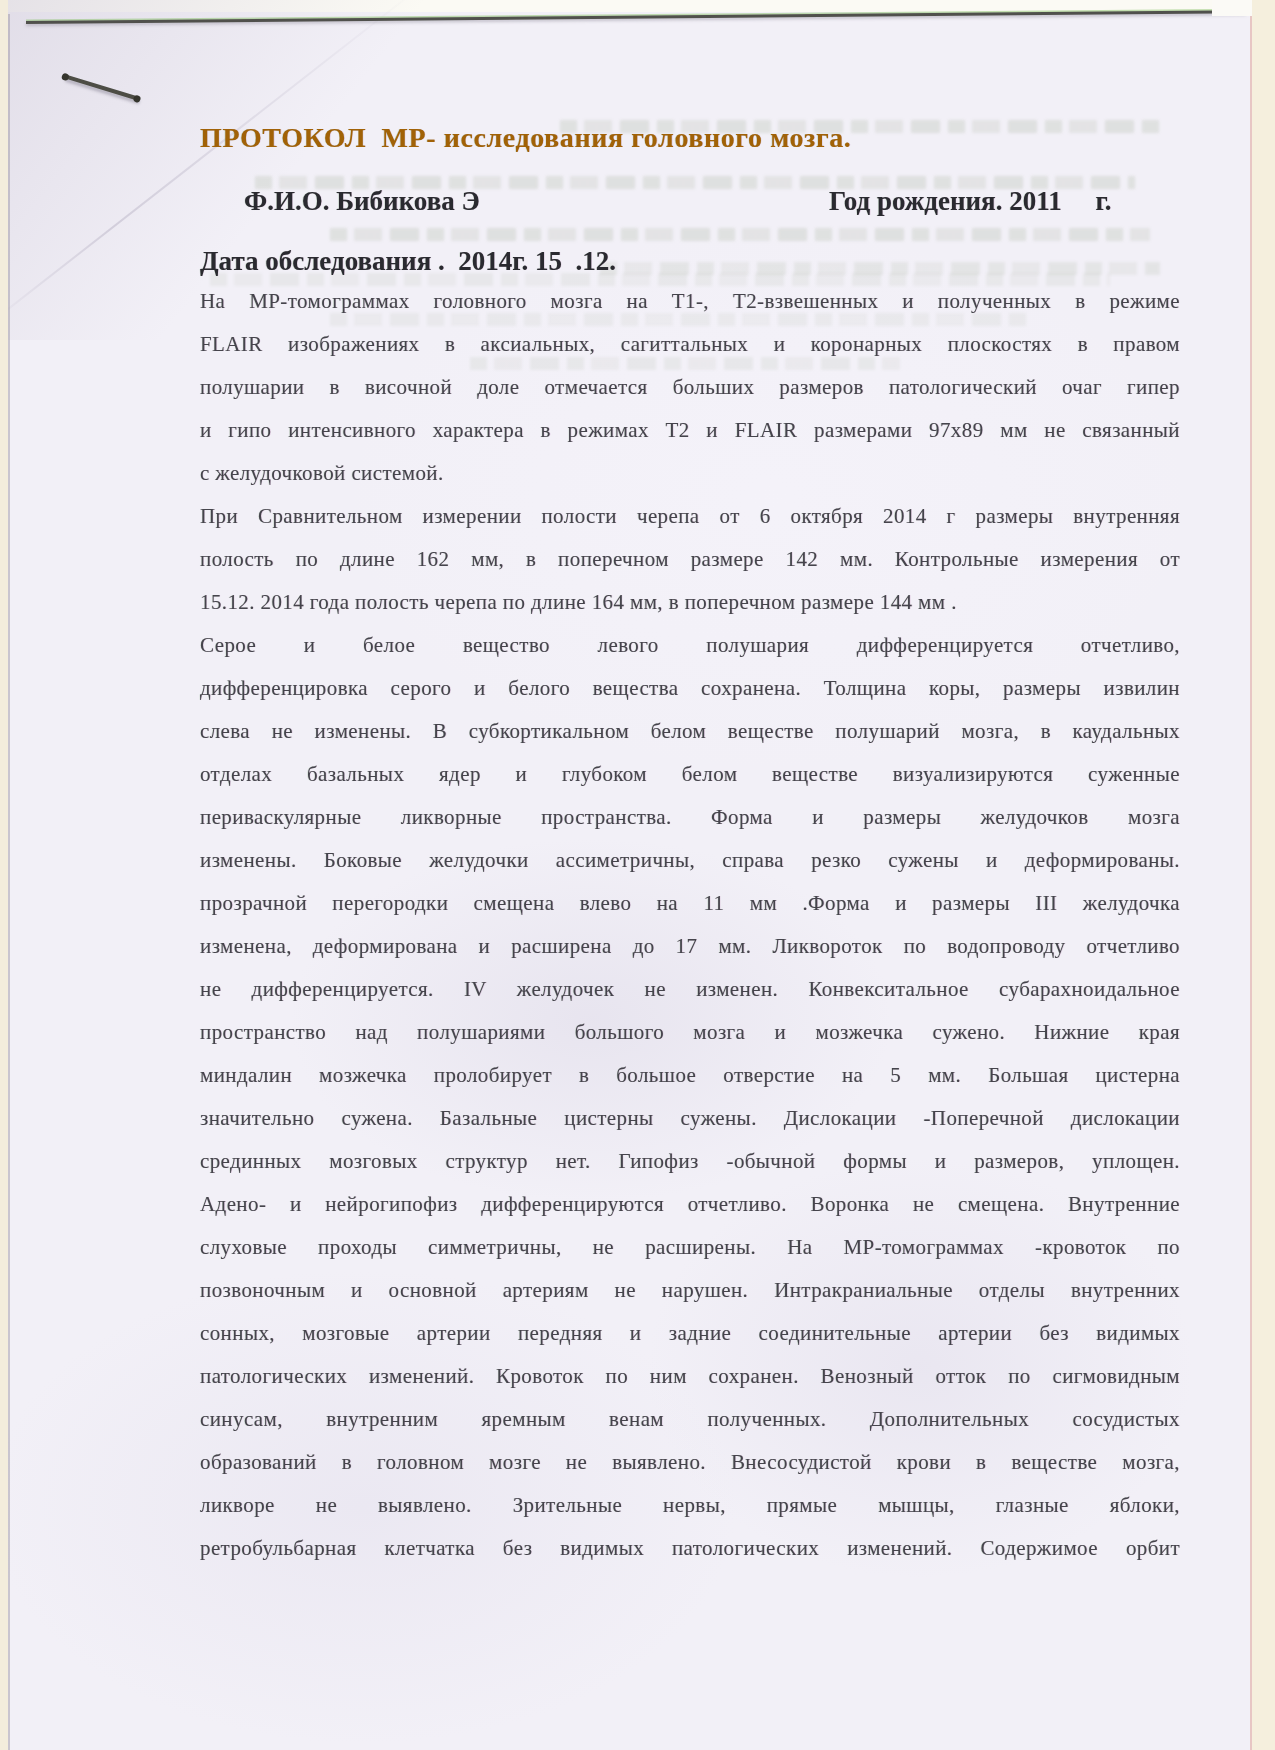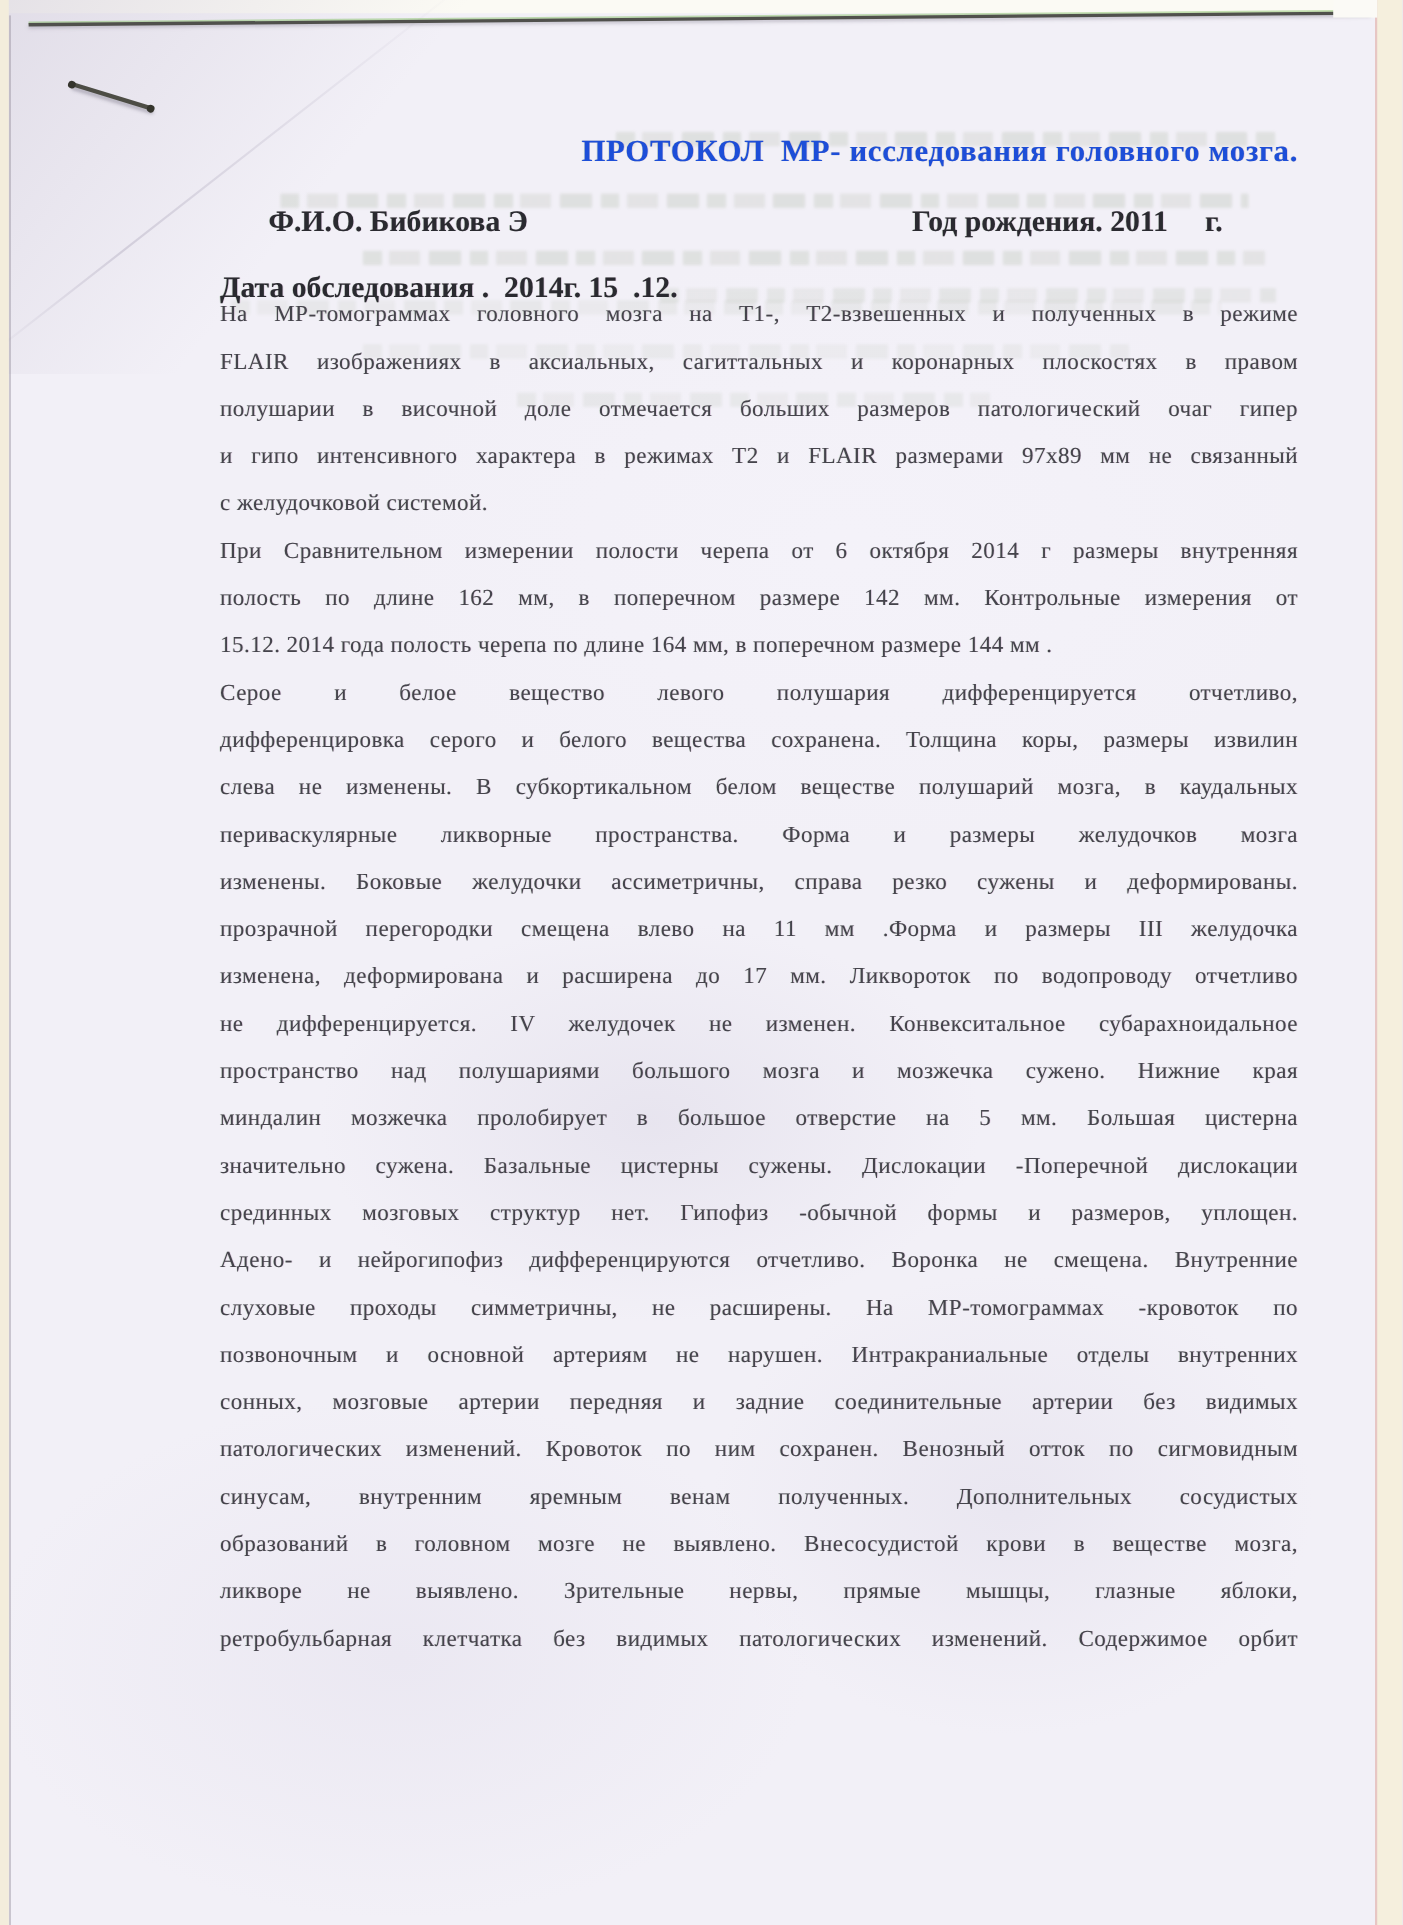--- a/index.html
+++ b/index.html
@@ -40,30 +40,30 @@
 
   
   .ghost{position:absolute;height:13px;filter:blur(1.6px);opacity:.55;
     background:repeating-linear-gradient(90deg,
       rgba(128,148,108,.30) 0 17px, rgba(128,148,108,0) 17px 24px,
       rgba(140,150,120,.26) 24px 52px, rgba(140,150,120,0) 52px 60px,
       rgba(122,142,104,.30) 60px 89px, rgba(122,142,104,0) 89px 97px);}
 
   
   .content{position:absolute;left:200px;top:0;width:980px;color:#45444c;}
-  .doc-title{position:absolute;top:122px;left:0;width:100%;text-align:right;
-    font-size:28px;font-weight:bold;color:#1d4ed8;letter-spacing:.6px;white-space:pre-wrap;
+  .doc-title{position:absolute;top:122px;left:0;width:100%;text-align:left;
+    font-size:28px;font-weight:bold;color:#a16207;letter-spacing:.6px;white-space:pre-wrap;
     text-shadow:.6px 0 rgba(150,60,140,.22), -.6px 0 rgba(70,140,60,.22);}
   .row-fio{position:absolute;top:186px;left:0;width:100%;height:40px;margin-left:44px;}
   .fio,.birth,.doc-date{font-size:27px;font-weight:bold;color:#2a2a30;white-space:pre-wrap;
     text-shadow:.6px 0 rgba(150,60,140,.2), -.6px 0 rgba(70,140,60,.2);}
   .fio{position:absolute;left:0;top:0;}
   .birth{position:absolute;left:585px;top:0;}
   .doc-date{position:absolute;top:246px;left:0;}
-  .body-text{position:absolute;top:264px;left:0;width:980px;}
+  .body-text{position:absolute;top:280px;left:0;width:980px;}
   .body-line{font-size:21px;letter-spacing:.4px;line-height:43px;height:43px;
     text-align:justify;text-align-last:justify;white-space:normal;overflow:visible;
     text-shadow:.6px 0 rgba(150,60,140,.18), -.6px 0 rgba(70,140,60,.18);}
   .body-line.final{text-align-last:left;}
 </style>
 </head>
 <body>
 
 <div class="page">
   <div class="paper"></div>
@@ -99,20 +99,21 @@
         <div class="body-line">FLAIR изображениях в аксиальных, сагиттальных и коронарных плоскостях в правом</div>
         <div class="body-line">полушарии в височной доле отмечается больших размеров патологический очаг гипер</div>
         <div class="body-line">и гипо интенсивного характера в режимах Т2 и FLAIR размерами 97х89 мм не связанный</div>
         <div class="body-line final">с желудочковой системой.</div>
         <div class="body-line">При Сравнительном измерении полости черепа от 6 октября 2014 г размеры внутренняя</div>
         <div class="body-line">полость по длине 162 мм, в поперечном размере 142 мм. Контрольные измерения от</div>
         <div class="body-line final">15.12. 2014 года полость черепа по длине 164 мм, в поперечном размере 144 мм .</div>
         <div class="body-line">Серое и белое вещество левого полушария дифференцируется отчетливо,</div>
         <div class="body-line">дифференцировка серого и белого вещества сохранена. Толщина коры, размеры извилин</div>
         <div class="body-line">слева не изменены. В субкортикальном белом веществе полушарий мозга, в каудальных</div>
+        <div class="body-line">отделах базальных ядер и глубоком белом веществе визуализируются суженные</div>
         <div class="body-line">периваскулярные ликворные пространства. Форма и размеры желудочков мозга</div>
         <div class="body-line">изменены. Боковые желудочки ассиметричны, справа резко сужены и деформированы.</div>
         <div class="body-line">прозрачной перегородки смещена влево на 11 мм .Форма и размеры III желудочка</div>
         <div class="body-line">изменена, деформирована и расширена до 17 мм. Ликвороток по водопроводу отчетливо</div>
         <div class="body-line">не дифференцируется. IV желудочек не изменен. Конвекситальное субарахноидальное</div>
         <div class="body-line">пространство над полушариями большого мозга и мозжечка сужено. Нижние края</div>
         <div class="body-line">миндалин мозжечка пролобирует в большое отверстие на 5 мм. Большая цистерна</div>
         <div class="body-line">значительно сужена. Базальные цистерны сужены. Дислокации -Поперечной дислокации</div>
         <div class="body-line">срединных мозговых структур нет. Гипофиз -обычной формы и размеров, уплощен.</div>
         <div class="body-line">Адено- и нейрогипофиз дифференцируются отчетливо. Воронка не смещена. Внутренние</div>

